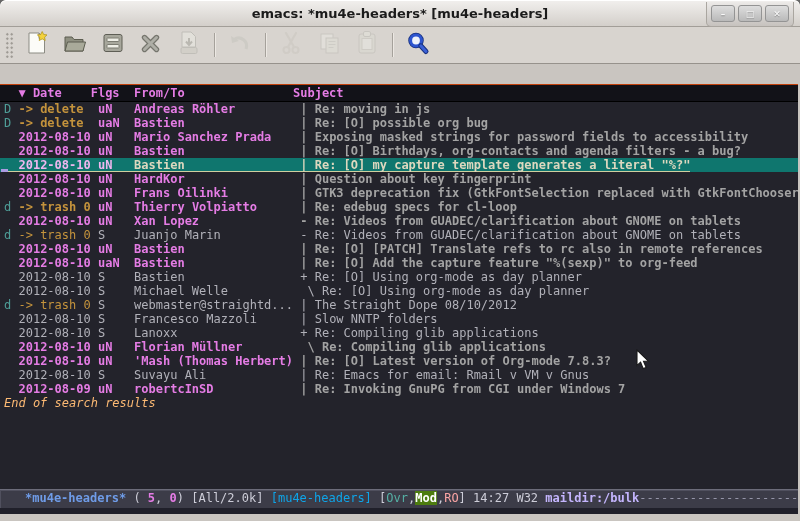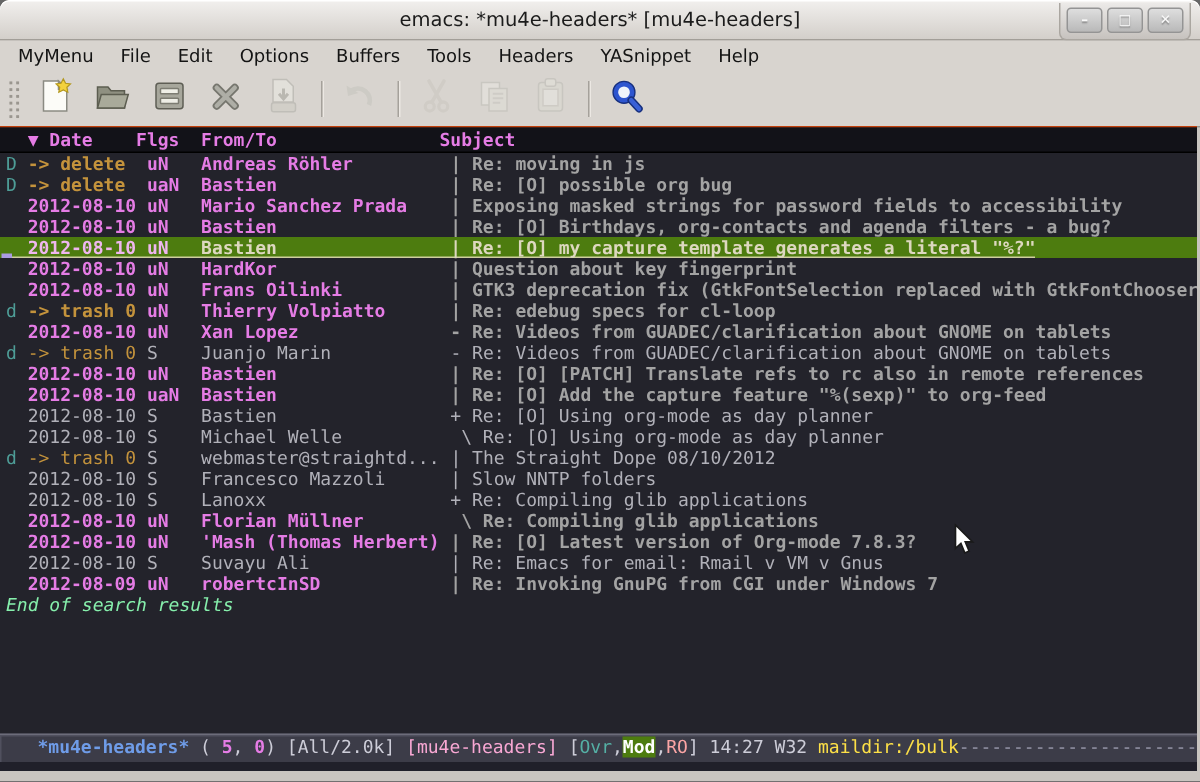--- a/index.html
+++ b/index.html
@@ -2,21 +2,21 @@
 <html><head>
 <meta charset="utf-8">
 <style>
   html,body{margin:0;padding:0;background:#666;}
   .window{position:relative;width:800px;height:521px;background:#c9c5c0;overflow:hidden;
           border-radius:6px 6px 0 0;font-family:"DejaVu Sans",sans-serif;}
   
   .titlebar{height:26px;background:linear-gradient(#f2f0ee,#d3cfca);border-bottom:1px solid #a29e98;
             display:flex;align-items:center;justify-content:center;position:relative;
             border-radius:6px 6px 0 0;box-shadow:inset 0 1px 0 #fff;}
-  .title{font-weight:normal;font-size:13px;color:#1b1b1b;}
+  .title{font-weight:bold;font-size:13px;color:#1b1b1b;}
   .win-controls{position:absolute;right:6px;top:2px;display:flex;gap:3px;
                 background:linear-gradient(#eceae8,#c6c2be);padding:3px 4px 4px 4px;border-radius:0 0 5px 5px;
                 border:1px solid #aaa6a0;border-top:none;}
   .win-btn{width:22px;height:15px;background:linear-gradient(#dedede,#b9b9b9);border:1px solid #949494;
            border-radius:3px;color:#fafafa;font-size:9px;font-weight:bold;display:flex;
            align-items:center;justify-content:center;text-shadow:0 1px 1px #888;}
   
   .menubar{height:21px;background:#d8d4cf;display:flex;align-items:center;padding-left:3px;
            font-size:12px;color:#141414;}
   .menu-item{padding:2px 9px 3px 9px;cursor:default;}
@@ -28,76 +28,65 @@
   .tb-btn{width:38px;height:30px;display:flex;align-items:center;justify-content:center;border-radius:3px;}
   .tb-btn.disabled{opacity:.38;}
   .tb-sep{width:1px;height:24px;background:#a5a19b;box-shadow:1px 0 0 #ece8e3;margin:0 6px;}
   
   .editor{position:absolute;top:84px;left:0;right:2px;bottom:7px;background:#23232b;
           border-top:1px solid #c2410c;display:flex;flex-direction:column;}
   .header-line{height:16px;background:#121218;color:#e57ce5;font:bold 12px/16px "DejaVu Sans Mono",monospace;
                white-space:pre;padding-left:4px;border-bottom:1px solid #000;}
   .rows{flex:1;overflow:hidden;position:relative;font:12px/14px "DejaVu Sans Mono",monospace;white-space:pre;}
   .row{height:14px;padding-left:4px;position:relative;}
-  .row.hl{background:#4d7c0f;}
+  .row.hl{background:#0f766e;}
   .row.hl .line{display:inline-block;height:13px;border-bottom:1px solid #cfcf9f;}
   .b{font-weight:bold;}
   .it{}
   .pink{color:#e57ce5;}
   .purple{color:#a3a3a3;}
   .grey{color:#b1b1b9;}
   .teal{color:#4e9d97;}
   .orange{color:#c4933c;}
   .hl-pink{color:#efb7ef;}
   .hl-cream{color:#ddd8bf;}
-  .endline{color:#86efac;font-style:italic;padding-left:4px;height:14px;
+  .endline{color:#fdba74;font-style:italic;padding-left:4px;height:14px;
            font:italic 12px/14px "DejaVu Sans Mono",monospace;}
   .cursor-block{position:absolute;left:1px;bottom:0;width:7px;height:3px;background:#ab9ce2;}
   
   .modeline{height:18px;background:#3c3c48;border-top:1px solid #6c6c7a;box-shadow:inset 1px 1px 0 #50505e;
             font:12px/17px "DejaVu Sans Mono",monospace;white-space:pre;color:#cdcdd8;
             padding-left:5px;overflow:hidden;}
   .ml-buf{color:#6f9ce8;font-weight:bold;margin-left:20px;}
   .ml-num{color:#e57ce5;font-weight:bold;}
-  .ml-mode{color:#f9a8d4;}
+  .ml-mode{color:#0ea5e9;}
   .ml-ovr{color:#55b0a5;text-align:right;}
   .ml-mod{color:#ffffff;background:#4d7c0f;font-weight:bold;}
   .ml-ro{color:#fca5a5;}
-  .ml-dir{color:#fde047;font-weight:normal;}
+  .ml-dir{color:#c4b5fd;font-weight:bold;}
   .ml-dash{color:#9595a8;}
   .ml-plain{color:#cdcdd8;}
   .echo{flex:0 0 6px;background:#20202a;}
   
   .mouse{position:absolute;left:636px;top:349px;pointer-events:none;}
 </style>
 </head>
 <body>
 
 <div class="window">
 
   <div class="titlebar">
     <div class="title">emacs: *mu4e-headers* [mu4e-headers]</div>
     <div class="win-controls">
         <div class="win-btn">–</div>
         <div class="win-btn">□</div>
         <div class="win-btn">✕</div>
       </div>
   </div>
 
-  <div class="menubar">
-      <div class="menu-item">MyMenu</div>
-      <div class="menu-item">File</div>
-      <div class="menu-item">Edit</div>
-      <div class="menu-item">Options</div>
-      <div class="menu-item">Buffers</div>
-      <div class="menu-item">Tools</div>
-      <div class="menu-item">Headers</div>
-      <div class="menu-item">YASnippet</div>
-      <div class="menu-item">Help</div>
-    </div>
 
   <div class="toolbar">
     <div class="grip"></div>
     <span id="tb-buttons" style="display:flex;align-items:center;">
         <div class="tb-btn">
           <span><svg width="25" height="26" viewBox="0 0 25 26">
               <path d="M4 3 h10 l5.5 5.5 V23 H4 Z" fill="#fcfcf8" stroke="#8b8b83"></path>
               <path d="M14 3 l5.5 5.5 H14 Z" fill="#d9d9d1" stroke="#8b8b83"></path>
               <path d="M17.2 1.5 l1.5 3 3.3.4 -2.4 2.3 .6 3.3 -3 -1.6 -3 1.6 .6 -3.3 -2.4 -2.3 3.3 -.4 Z" fill="#f3d23d" stroke="#b2971f" stroke-width=".8"></path>
             </svg></span>

